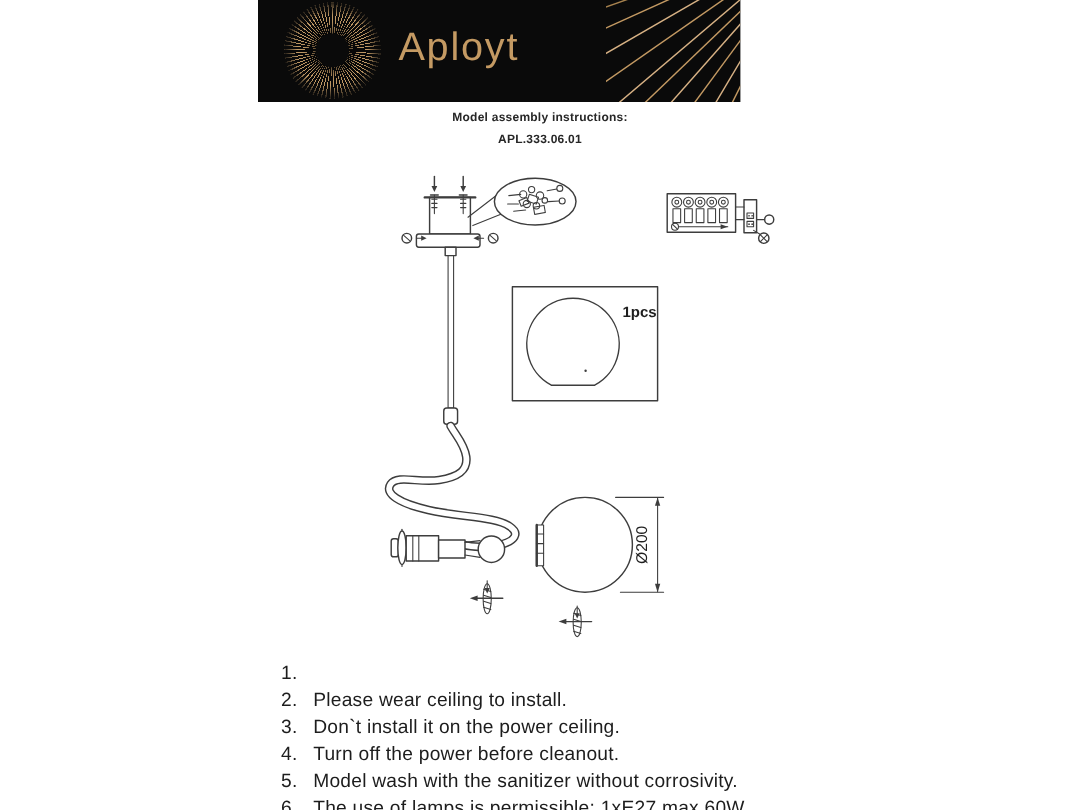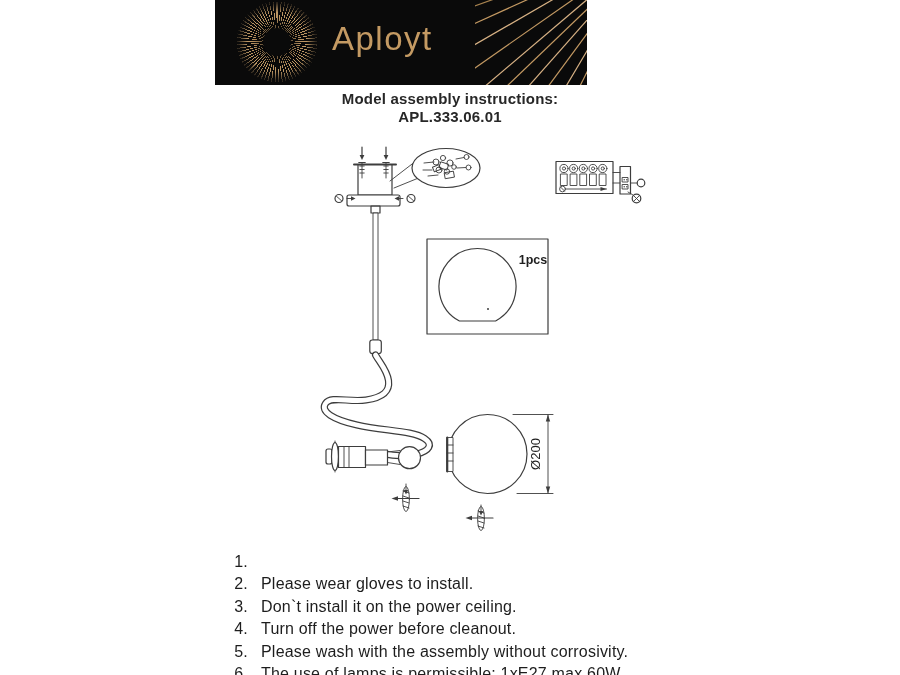--- a/index.html
+++ b/index.html
@@ -5,21 +5,21 @@
   html,body{margin:0;padding:0;}
   :root{
     --banner_bg:#0a0a0a; --gold:#c49a63; --line:#3d3d3d; --text:#1d1d1d;
   }
   .page{
     position:relative; width:900px; height:675px; background:#ffffff;
     font-family:"Liberation Sans", sans-serif; overflow:hidden;
   }
   
   .banner{
-    position:absolute; left:215px; top:0; width:372px; height:85px;
+    position:absolute; left:215px; top:0; width:402px; height:85px;
     background:var(--banner_bg); overflow:hidden;
   }
   .sunburst{
     position:absolute; left:22px; top:2px; width:80px; height:80px; border-radius:50%;
     background:repeating-conic-gradient(from 0deg, rgba(201,160,106,.95) 0deg 1.5deg, rgba(201,160,106,0) 1.5deg 5.2deg);
   }
   .sunburst::before{
     content:''; position:absolute; inset:0; border-radius:50%;
     background:radial-gradient(circle, rgba(10,10,10,0) 0 52%, var(--banner_bg) 73%);
   }
@@ -28,21 +28,21 @@
     background:var(--banner_bg); box-shadow:0 0 8px 5px rgba(5,5,5,.55);
   }
   .brand{
     position:absolute; left:117px; top:20px; color:var(--gold);
     font-size:33px; font-weight:400; letter-spacing:1.5px;
   }
   .corner-rays{ position:absolute; right:0; top:0; }
   
   .titleblock{
     position:absolute; left:0; top:90px; width:900px; text-align:center;
-    color:#272727; font-size:15px; font-weight:600; line-height:17.5px; letter-spacing:.2px;
+    color:#272727; font-size:10px; font-weight:600; line-height:17.5px; letter-spacing:.2px;
   }
   
   .drawing{ position:absolute; left:0; top:0; }
   .ln{ stroke:var(--line); fill:none; stroke-width:1.2; stroke-linecap:round; stroke-linejoin:round; }
   .wf{ fill:#ffffff; }
   .fl{ fill:var(--line); stroke:none; }
   .th2{ stroke-width:2; }
   .thin{ stroke-width:.9; }
   .tube-o{ stroke:var(--line); fill:none; stroke-width:7.2; stroke-linecap:round; }
   .tube-i{ stroke:#ffffff; fill:none; stroke-width:4.8; stroke-linecap:round; }
@@ -266,32 +266,32 @@
       <text class="svgtxt" transform="translate(539.5,454) rotate(-90)" text-anchor="middle" font-size="13">Ø200</text>
     </g>
   </svg>
 
   <div class="instructions">
     <div class="irow">
       <span class="inum">1.</span>
     </div>
     <div class="irow">
       <span class="inum">2.</span>
-      <span>Please wear gloves to install.</span>
+      <span>Please wear ceiling to install.</span>
     </div>
     <div class="irow">
       <span class="inum">3.</span>
       <span>Don`t install it on the power ceiling.</span>
     </div>
     <div class="irow">
       <span class="inum">4.</span>
       <span>Turn off the power before cleanout.</span>
     </div>
     <div class="irow">
       <span class="inum">5.</span>
-      <span>Please wash with the assembly without corrosivity.</span>
+      <span>Model wash with the sanitizer without corrosivity.</span>
     </div>
     <div class="irow">
       <span class="inum">6.</span>
       <span>The use of lamps is permissible: 1xE27 max 60W.</span>
     </div>
   </div>
 </div>
 
 </body></html>

